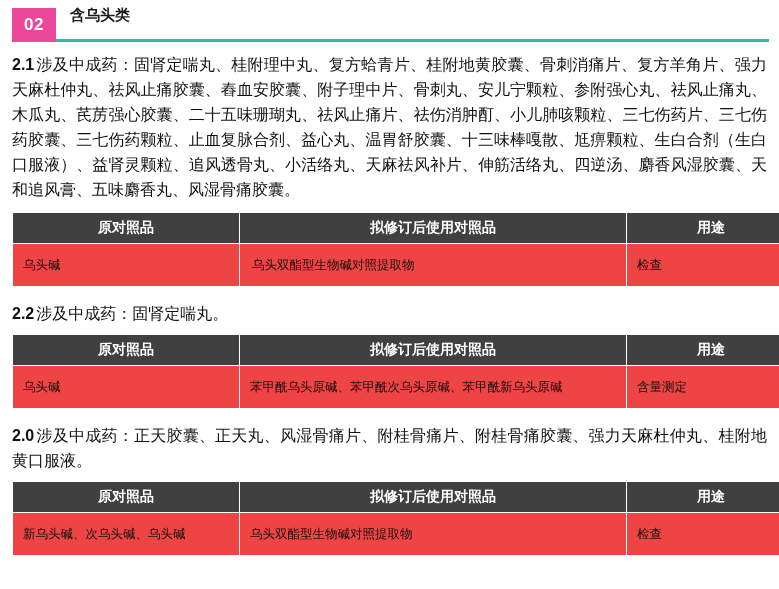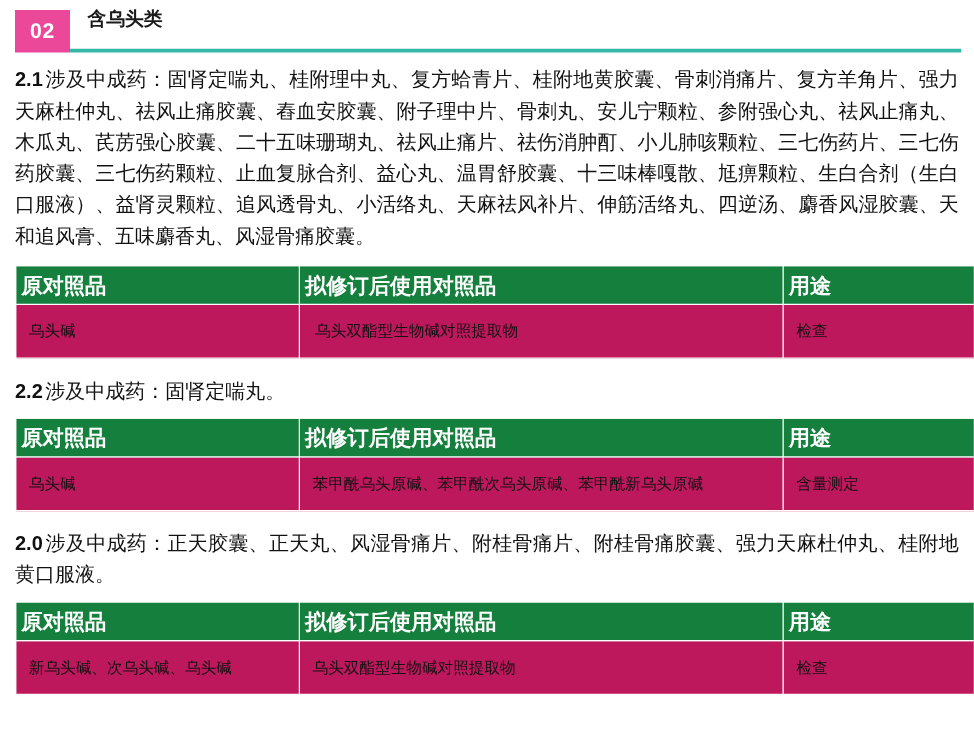--- a/index.html
+++ b/index.html
@@ -74,31 +74,31 @@
   }
 
   
   table.t {
     width: 756px;
     border-collapse: collapse;
     margin: 0 2px 14px 2px;
     table-layout: fixed;
   }
   table.t thead th {
-    background: #15803d;
+    background: #404040;
     color: #ffffff;
-    font-size: 17px;
+    font-size: 14px;
     font-weight: bold;
     height: 30px;
-    text-align: left;
+    text-align: center;
     border: 1px solid #ffffff;
     padding: 0 4px;
   }
   table.t tbody td {
-    background: #be185d;
+    background: #ef4444;
     color: #111111;
     font-size: 12.5px;
     height: 34px;
     padding: 4px 10px;
     border: 1px solid #ffffff;
     text-align: left;
     vertical-align: middle;
   }
   .col-a { width: 218px; }
   .col-b { width: 378px; }

